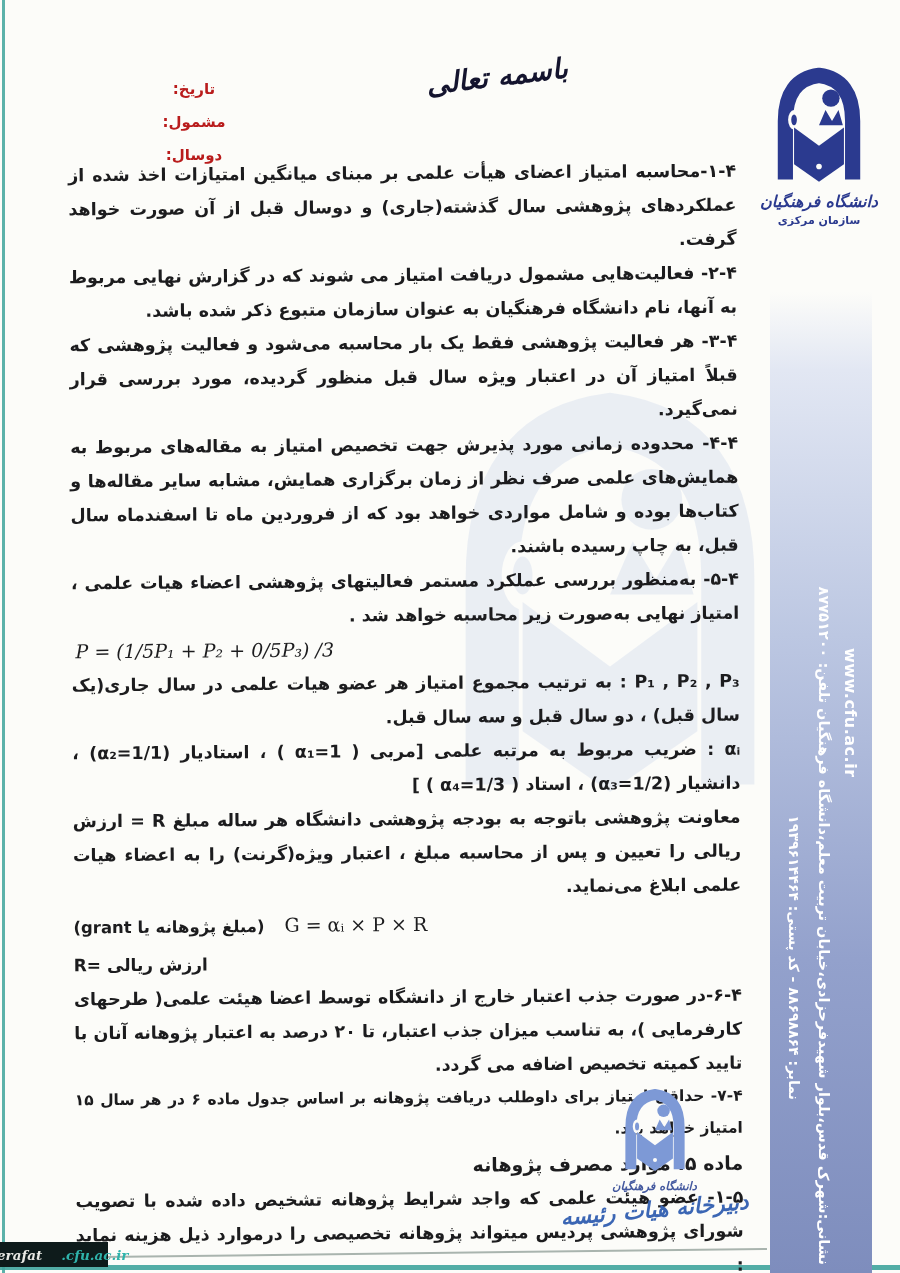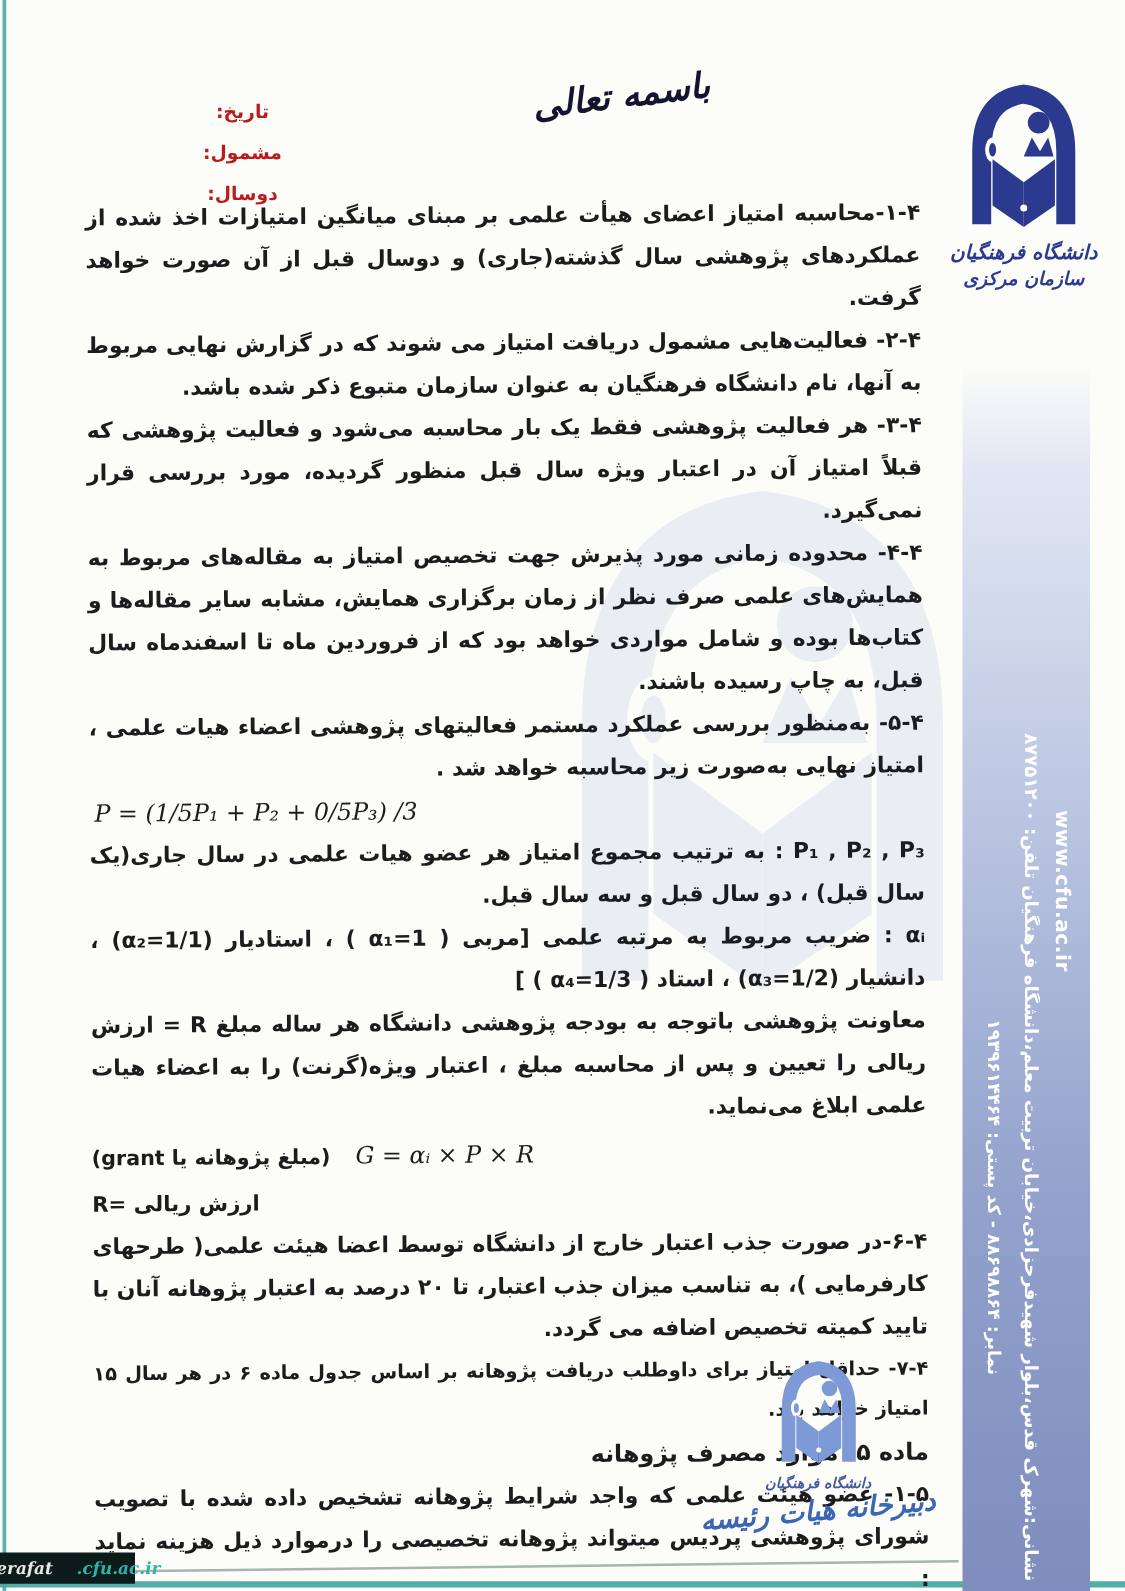--- a/index.html
+++ b/index.html
@@ -12,42 +12,42 @@
                transform:rotate(-0.7deg);}
   
   .meta{position:absolute;left:150px;top:58px;width:88px;direction:rtl;text-align:center;
         font-size:15px;font-weight:600;color:#b91c1c;line-height:33px;margin-top:15px;}
   
   .basmala{position:absolute;left:412px;top:60px;width:170px;font-size:28px;font-weight:bold;
            font-style:italic;color:#14142e;transform:rotate(-7deg);direction:rtl;text-align:center;}
   
   .logo-top{position:absolute;left:742px;top:58px;width:154px;text-align:center;}
   .logo-top .name{font-size:16px;font-weight:bold;color:#2b3a8f;font-style:italic;direction:rtl;margin-top:2px;}
-  .logo-top .org{font-size:15px;font-weight:bold;color:#2b3a8f;font-style:italic;direction:rtl;margin-top:3px;}
+  .logo-top .org{font-size:11px;font-weight:bold;color:#2b3a8f;direction:rtl;margin-top:3px;}
   
   .band{position:absolute;left:770px;top:292px;width:102px;height:981px;
         background:linear-gradient(to bottom,rgba(244,246,252,0) 0%,#e2e7f3 8%,#bcc7e2 35%,#93a1cc 68%,#7e8dbd 100%);}
   
   .vline{position:absolute;transform:rotate(90deg);transform-origin:top left;color:#ffffff;
          font-weight:bold;white-space:nowrap;overflow:hidden;}
   .v-address{left:832px;top:385px;width:880px;height:26px;font-size:14.5px;direction:rtl;text-align:right;}
   .v-contact{left:802px;top:640px;width:460px;height:24px;font-size:14px;direction:rtl;text-align:right;}
   .v-web{left:860px;top:648px;width:166px;height:22px;font-size:16px;direction:ltr;text-align:left;letter-spacing:.5px;}
   
   .watermark{position:absolute;left:420px;top:355px;width:380px;height:456px;opacity:.12;}
   
   .body-text{position:absolute;left:72px;top:156px;width:668px;direction:rtl;text-align:justify;
              font-size:17.5px;font-weight:bold;line-height:34px;color:#1c1c1e;transform:rotate(-0.4deg);}
   .body-text p{margin:0;}
   .formula{direction:ltr;text-align:left;font-family:"DejaVu Serif",serif;font-style:italic;
            font-weight:normal;font-size:19px;margin:7px 0 9px 0;padding-left:4px;}
   .formula-row{direction:ltr;display:flex;gap:20px;align-items:baseline;margin:3px 0;}
   .formula-row .note{direction:rtl;font-family:"DejaVu Sans",sans-serif;font-weight:bold;
                      font-style:normal;font-size:16.5px;}
-  .formula-row .expr{font-family:"DejaVu Serif",serif;font-style:italic;font-size:19px;font-weight:normal;}
+  .formula-row .expr{font-family:"DejaVu Serif",serif;font-size:19px;font-weight:normal;}
   .rial{direction:ltr;text-align:left;font-size:17px;margin:2px 0 4px 0;}
   .small-item{font-size:15.5px;line-height:32px;}
   .section-head{font-size:19px;margin-top:2px !important;}
   
   .logo-bottom{position:absolute;left:552px;top:1082px;width:205px;text-align:center;}
   .logo-bottom .name{font-size:11.5px;font-weight:bold;font-style:italic;color:#44599f;direction:rtl;margin-top:1px;}
   .logo-bottom .secretariat{font-size:22px;font-weight:bold;font-style:italic;color:#3b66b4;direction:rtl;
                             transform:rotate(-5deg);margin-top:4px;}
   
   .site-tag{position:absolute;left:0;top:1242px;width:108px;height:25px;background:#0e1b1b;

